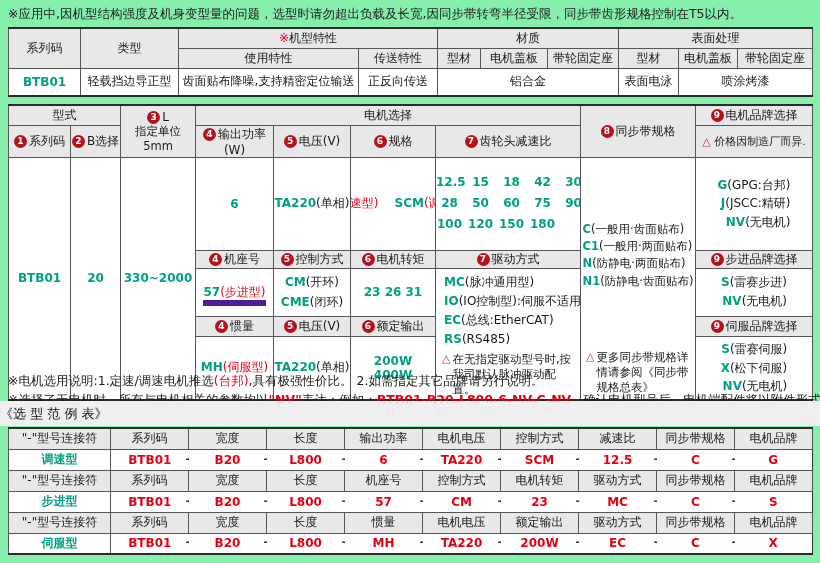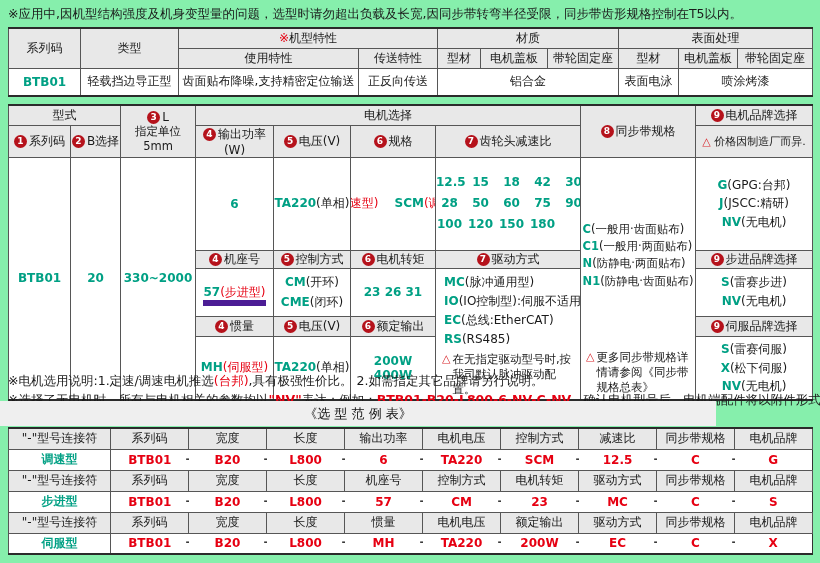--- a/index.html
+++ b/index.html
@@ -34,36 +34,36 @@
   .t2 tr.r2{height:43px;}
   .t2 tr.r3{height:45px;}
   .t2 td.sh{background:#e8e8e8;}
   .price{font-size:11px;margin-top:48px;}
   .lsub{display:block;font-size:11.5px;}
   .spec-col{display:flex;flex-direction:row;justify-content:center;gap:16px;align-items:center;}
   .two-line{line-height:1.7;}
   .ratios{width:156px;margin:0 auto;}
   .ratios .rrow{display:flex;justify-content:flex-start;line-height:1.75;}
   .ratios .slot{width:27px;text-align:center;margin-right:4px;}
-  .list-block{display:inline-block;text-align:center;line-height:1.55;}
+  .list-block{display:inline-block;text-align:right;line-height:1.55;}
   .drive-cell{vertical-align:top;text-align:left;position:relative;}
   .drive-list{margin:4px 0 0 8px;line-height:1.6;font-size:12px;white-space:nowrap;}
   .cell-note{display:flex;align-items:flex-start;gap:2px;font-size:11.5px;text-align:left;line-height:1.3;}
   .drive-note{margin:3px 4px 2px 6px;}
   .belt-cell{position:relative;border-radius:32px;}
   .belt-list{margin:0 auto 46px auto;width:fit-content;text-align:left;line-height:1.5;font-size:11.5px;white-space:nowrap;}
   .belt-note{position:absolute;left:5px;right:1px;bottom:4px;}
   .stepU{border-bottom:6px solid #4c1d95;padding-bottom:1px;}
 
   
   .notes{left:8px;top:372px;width:806px;font-size:12.5px;line-height:1.5;white-space:nowrap;}
   .notes .gap{margin-left:12px;}
 
   
-  .band{left:0;top:401px;width:716px;height:25px;background:#efefef;display:flex;align-items:center;justify-content:center;}
+  .band{left:0;top:401px;width:820px;height:25px;background:#efefef;display:flex;align-items:center;justify-content:flex-start;}
   .band .ttl{font-size:13px;color:#111;}
 
   
   .t3{left:8px;top:427px;width:804px;}
   .t3 tr{height:21px;}
   .t3 td{font-size:12px;}
   .t3 td.open{border-left:none;border-right:none;}
   .t3 td.val{position:relative;}
   .t3 .dash{position:absolute;right:0;top:50%;transform:translate(50%,-54%);color:#3a3a3a;font-weight:bold;}
   .t3 td.conn{border-right:1px solid #565656;}

